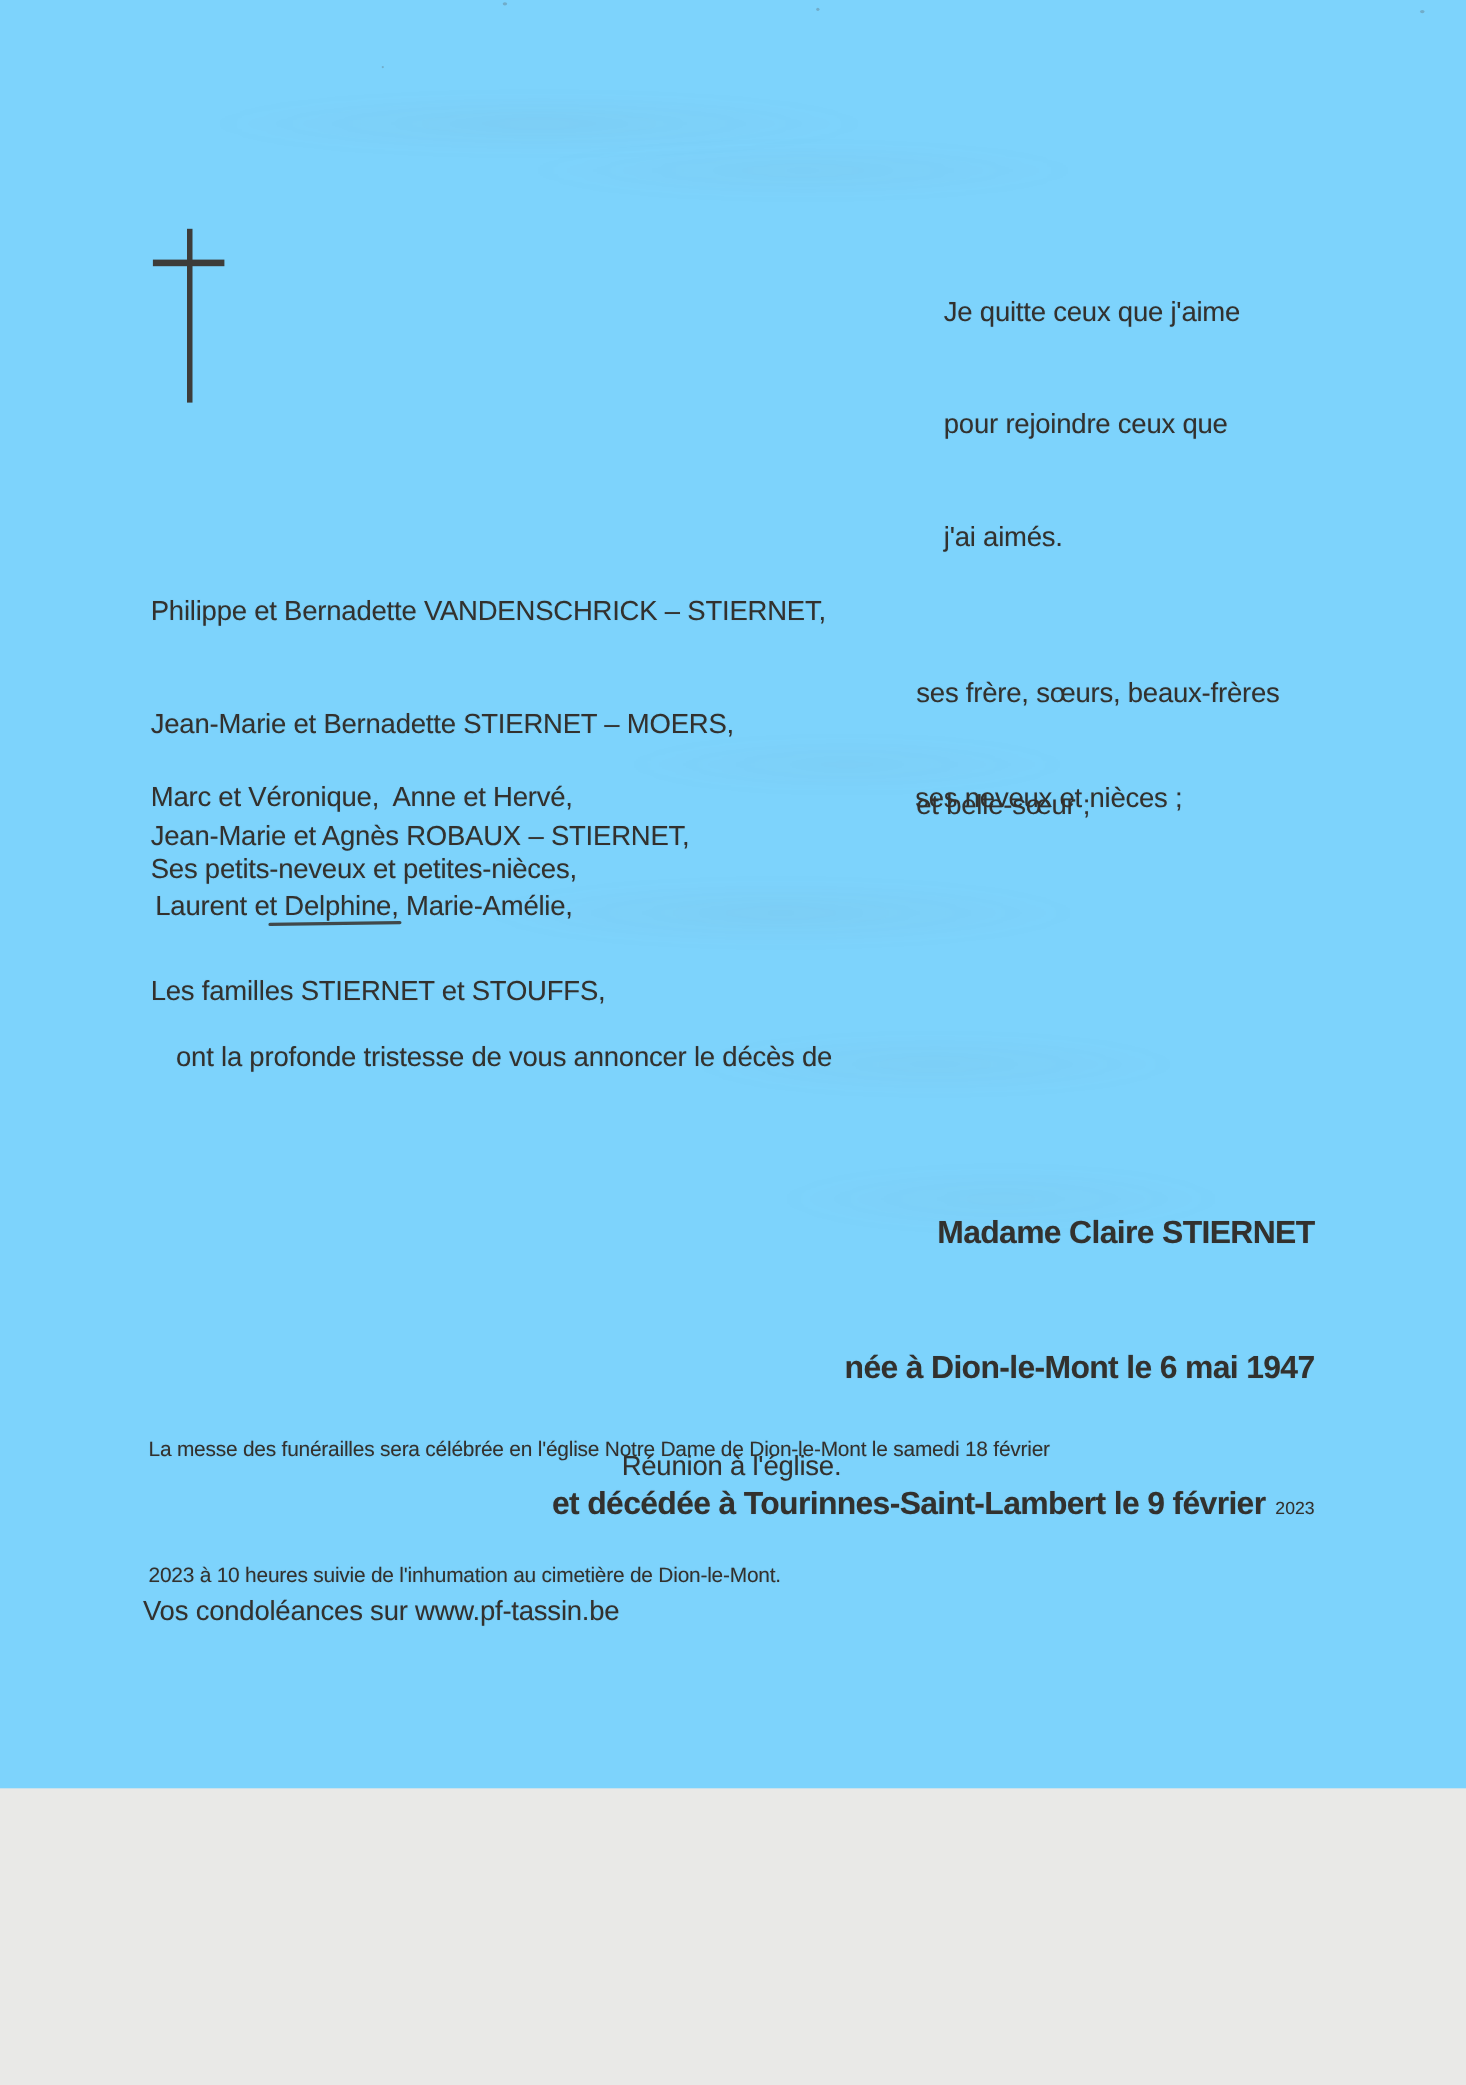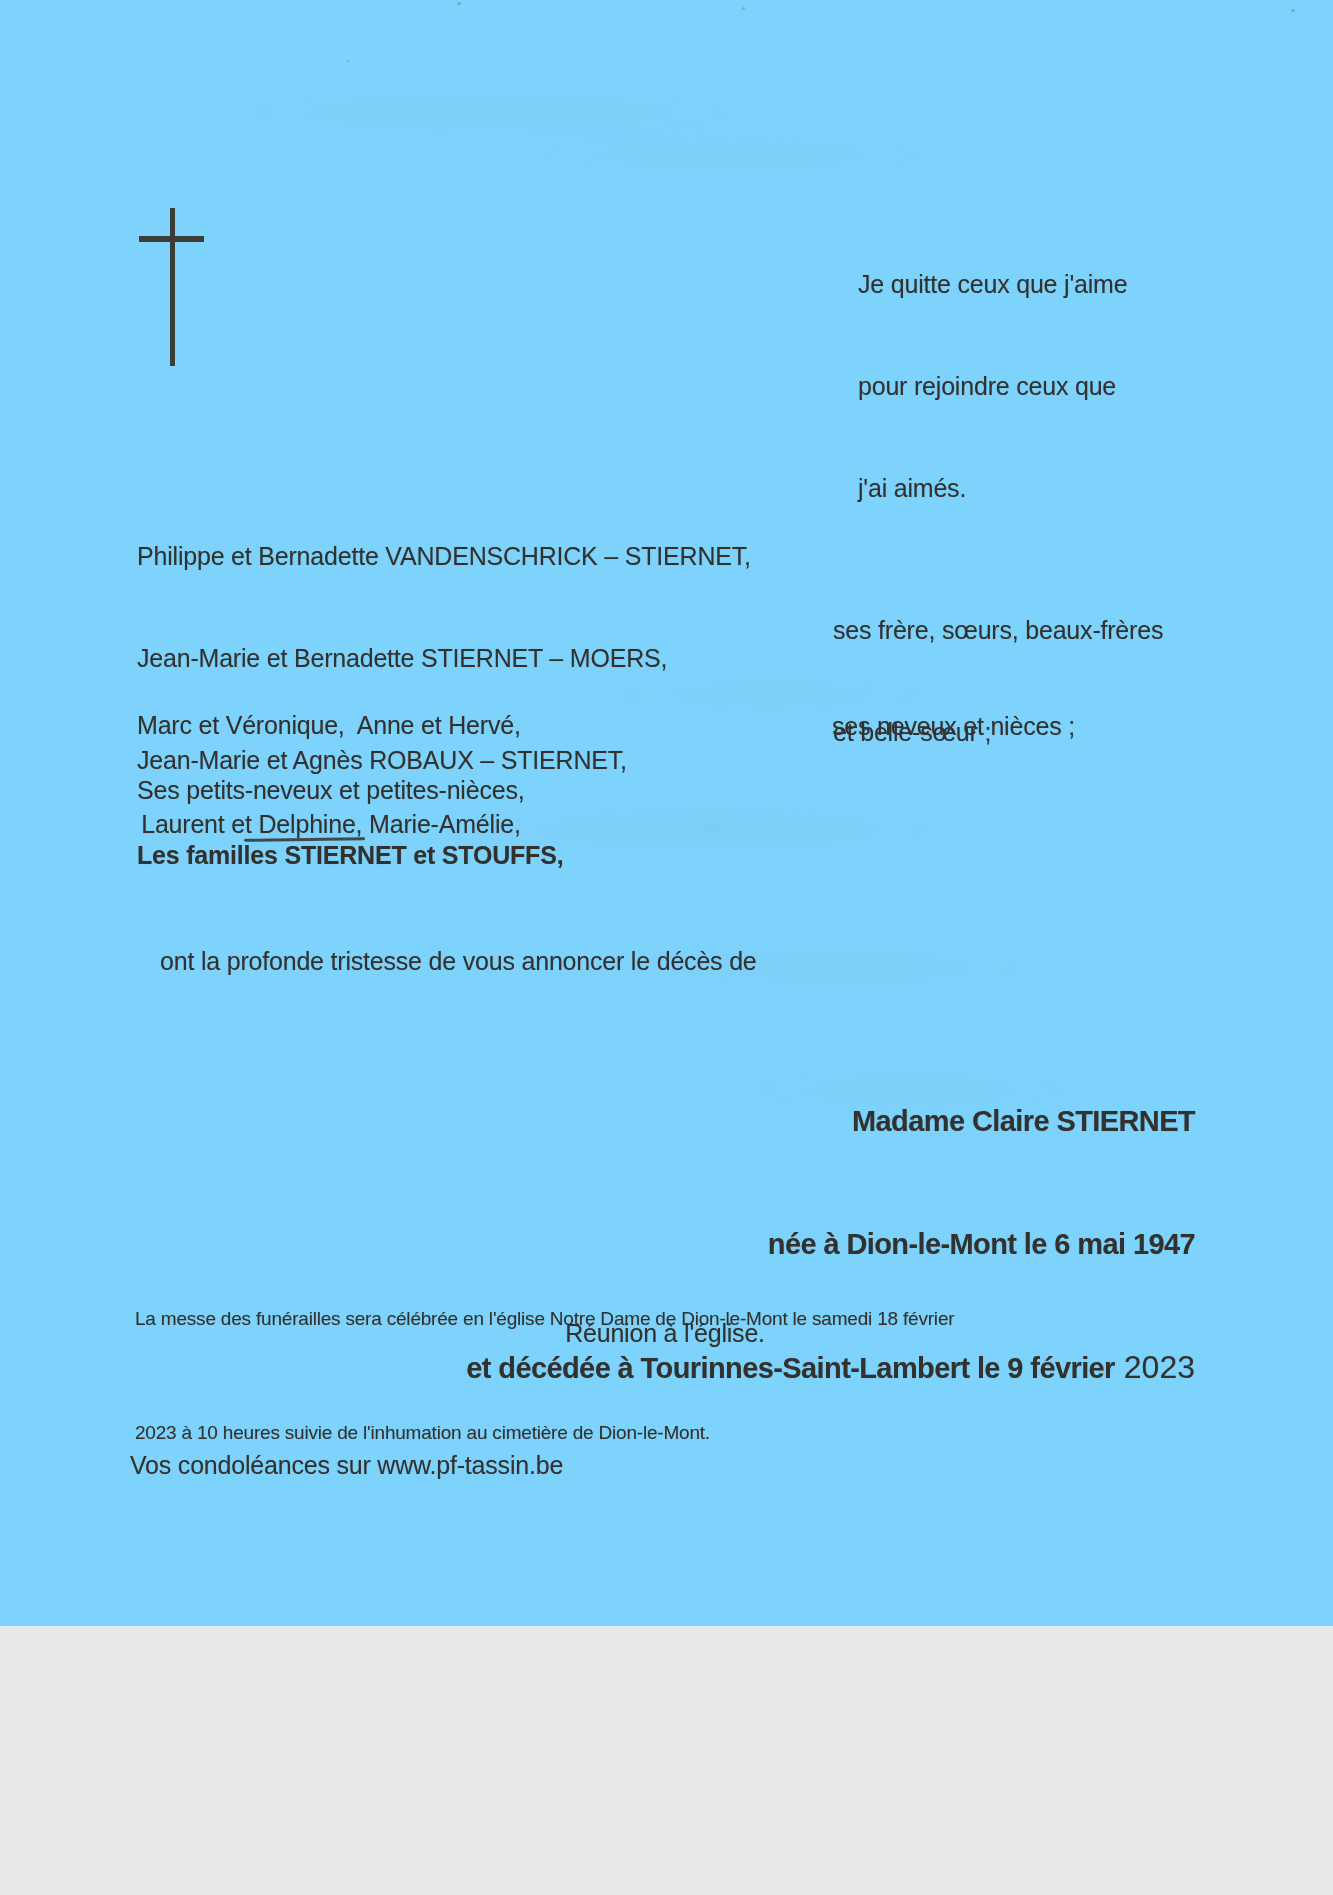--- a/index.html
+++ b/index.html
@@ -25,34 +25,34 @@
   .cross .v{position:absolute;left:32px;top:0;width:5px;height:158px;background:#3d3c39;}
   .cross .h{position:absolute;left:1px;top:28px;width:65px;height:6px;background:#3d3c39;}
   
   .epigraph{left:858px;top:199px;width:320px;}
   
   .siblings{left:137px;top:471px;}
   .siblings-relation{left:833px;top:545px;}
   .nephews{left:137px;top:643px;line-height:33px;text-align:right;}
   .nephews-relation{left:832px;top:709px;}
   .grand-nephews{left:137px;top:773px;}
-  .families{left:137px;top:838px;font-weight:bold;}
+  .families{left:137px;top:884px;}
   .announcement{left:137px;top:944px;margin-left:23px;}
   
   .u-hand{position:relative;}
   .u-hand::after{
     content:"";position:absolute;left:-15px;right:-2px;bottom:-3px;height:3px;
     background:#3a3936;border-radius:2px;transform:rotate(-0.8deg);opacity:0.9;
   }
   
   .deceased{
     left:135px;top:1019px;width:1060px;text-align:right;
     font-weight:700;font-size:29px;line-height:41px;letter-spacing:-0.6px;
   }
-  .death-year{font-weight:400;font-size:32px;letter-spacing:0;margin-left:9px;}
+  .death-year{font-weight:400;font-size:16px;letter-spacing:0;margin-left:9px;}
   
   .mass{left:135px;top:1224px;width:1060px;font-size:19px;line-height:38px;}
   .gathering{left:135px;top:1316px;width:1060px;text-align:center;}
   .condolences{left:130px;top:1448px;}
   
   .smudge{position:absolute;border-radius:50%;filter:blur(7px);pointer-events:none;}
   .s1{left:180px;top:85px;width:620px;height:55px;background:radial-gradient(ellipse,rgba(120,118,112,0.05),transparent 70%);}
   .s2{left:470px;top:130px;width:520px;height:50px;background:radial-gradient(ellipse,rgba(120,118,112,0.045),transparent 70%);}
   .s3{left:430px;top:800px;width:560px;height:60px;background:radial-gradient(ellipse,rgba(120,118,112,0.05),transparent 70%);}
   .s4{left:620px;top:940px;width:460px;height:55px;background:radial-gradient(ellipse,rgba(120,118,112,0.045),transparent 70%);}

